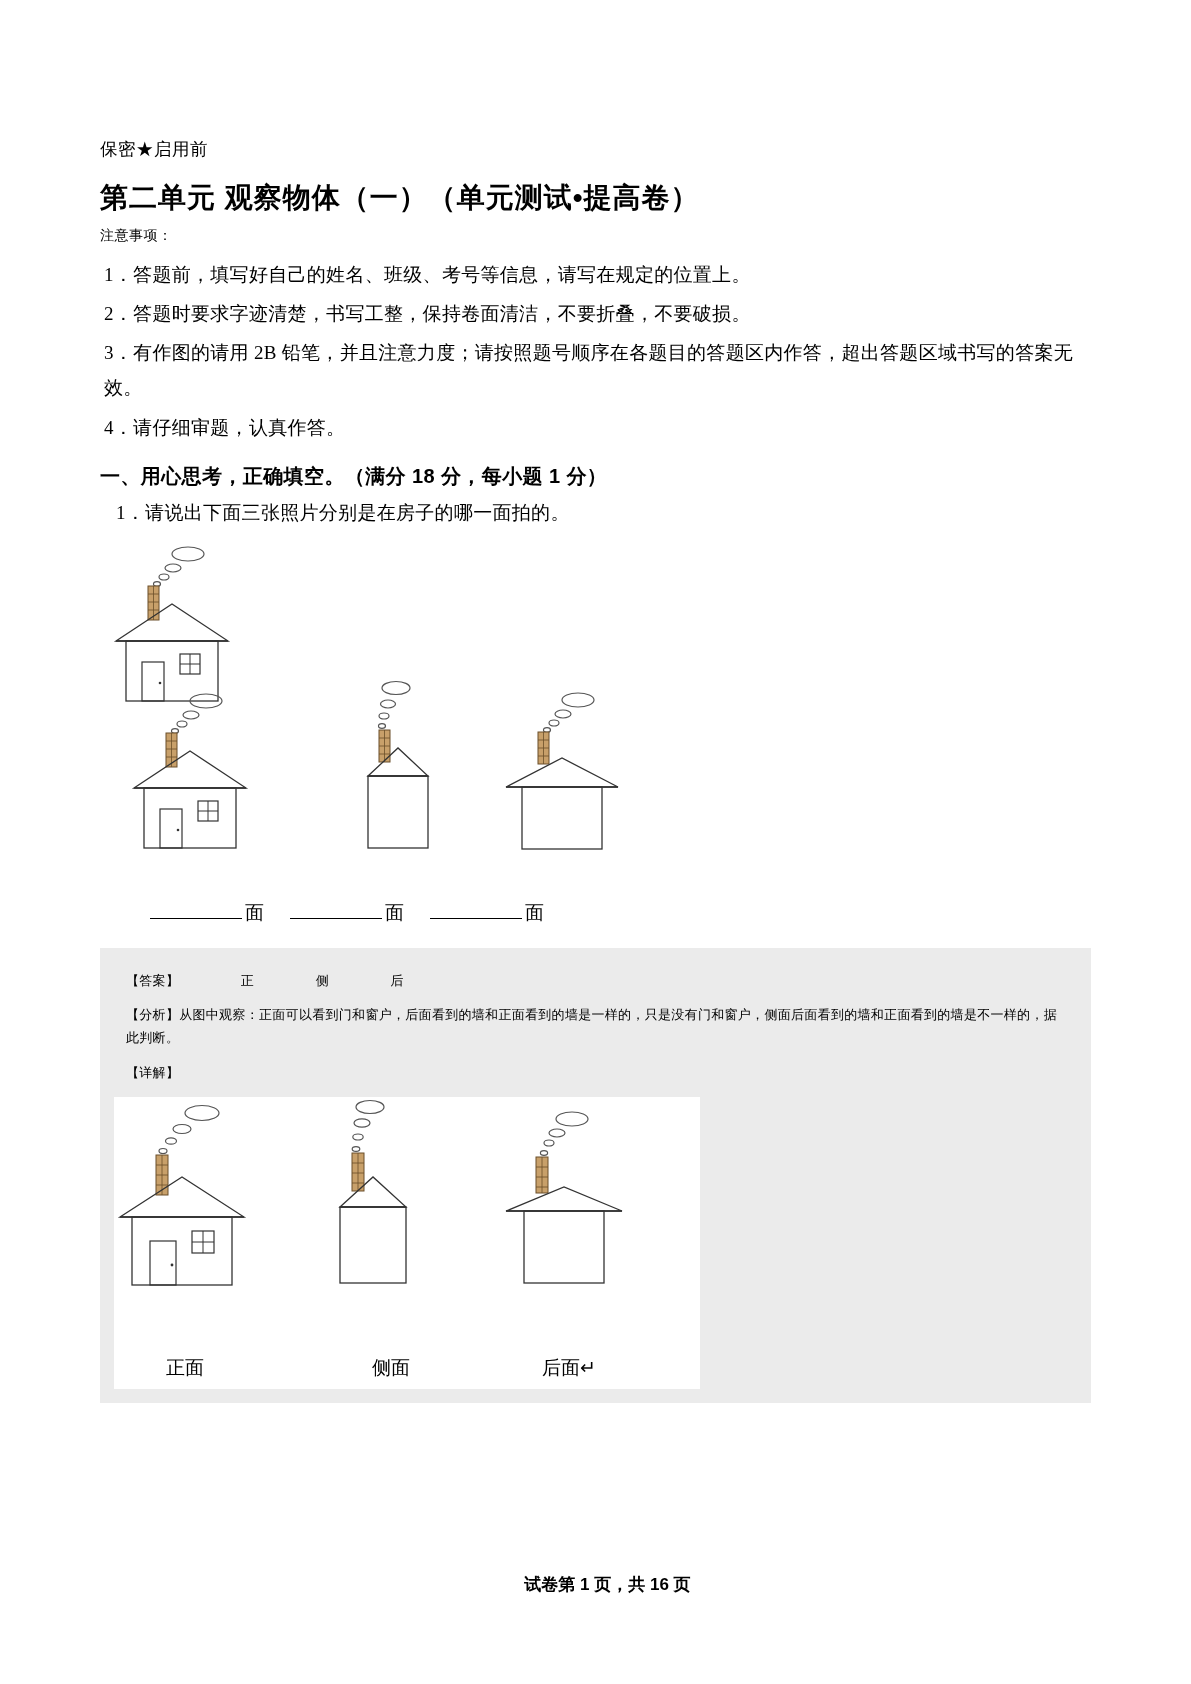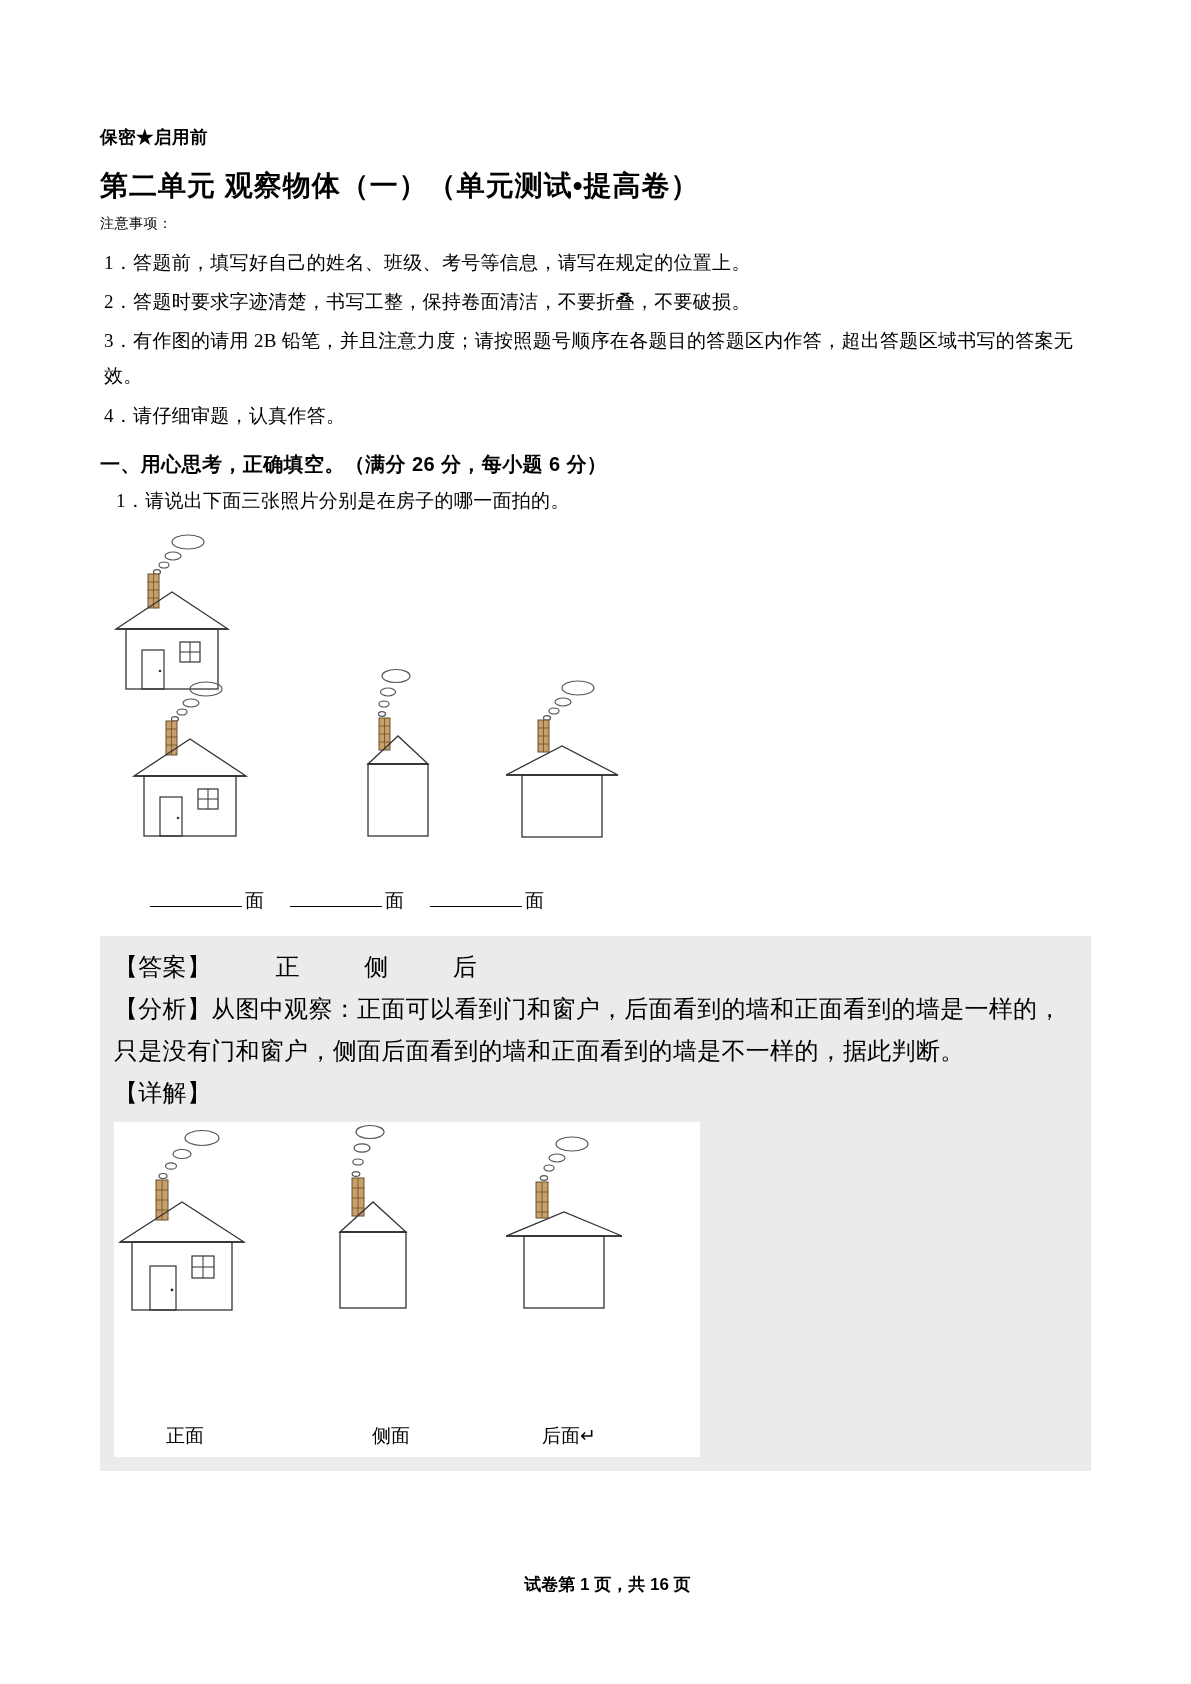--- a/index.html
+++ b/index.html
@@ -16,24 +16,24 @@
   }
   .page {
     position: relative;
     width: 1191px;
     height: 1684px;
     box-sizing: border-box;
     padding: 125px 100px 0 100px;
   }
   .secret {
     font-family: "Liberation Sans", sans-serif;
-    font-weight: bold;
+    font-weight: normal;
     font-size: 17.5px;
     letter-spacing: 0.5px;
-    margin: 0 0 18px 0;
+    margin: 12px 0 18px 0;
   }
   .doc-title {
     font-family: "Liberation Sans", sans-serif;
     font-weight: bold;
     font-size: 28px;
     letter-spacing: 1px;
     margin: 0 0 10px 0;
   }
   .doc-subtitle {
     text-align: center;
@@ -84,33 +84,33 @@
     border-bottom: 1.4px solid #000;
     height: 17px;
     margin-right: 3px;
   }
   .answer-block {
     background: #ebebeb;
     margin-top: 14px;
     padding: 10px 14px 14px 14px;
   }
   .ans-line {
-    font-size: 24px;
+    font-size: 13px;
     line-height: 1.75;
-    margin: 0;
+    margin: 12px;
     letter-spacing: 0.3px;
   }
   .ans-spaced span {
     display: inline-block;
     margin-right: 58px;
   }
   .detail-figs {
     background: #ffffff;
     width: 586px;
-    height: 335px;
+    height: 292px;
     margin-top: 8px;
     position: relative;
   }
   .fig-caption {
     position: absolute;
     font-family: "Liberation Sans", sans-serif;
     font-size: 19px;
     bottom: 8px;
   }
   .footer {
@@ -134,21 +134,21 @@
   <div class="secret">保密★启用前</div>
 
   <div class="doc-title">第二单元 观察物体（一）（单元测试•提高卷）</div>
 
   <div class="notice-head">注意事项：</div>
   <p class="notice-line">1．答题前，填写好自己的姓名、班级、考号等信息，请写在规定的位置上。</p>
   <p class="notice-line">2．答题时要求字迹清楚，书写工整，保持卷面清洁，不要折叠，不要破损。</p>
   <p class="notice-line">3．有作图的请用 2B 铅笔，并且注意力度；请按照题号顺序在各题目的答题区内作答，超出答题区域书写的答案无效。</p>
   <p class="notice-line">4．请仔细审题，认真作答。</p>
 
-  <div class="section-head">一、用心思考，正确填空。（满分 26 分，每小题 6 分）</div>
+  <div class="section-head">一、用心思考，正确填空。（满分 18 分，每小题 1 分）</div>
 
   <p class="question-line">1．请说出下面三张照片分别是在房子的哪一面拍的。</p>
 
   <div class="figure-area">
 
     <div class="hs" style="left: 10px; top: 8px;">
       <svg width="200" height="160" viewBox="0 0 200 160">
 
         <ellipse cx="78" cy="10" rx="16" ry="7" fill="none" stroke="#555" stroke-width="1.2"></ellipse>
         <ellipse cx="63" cy="24" rx="8" ry="4" fill="none" stroke="#555" stroke-width="1.2"></ellipse>

